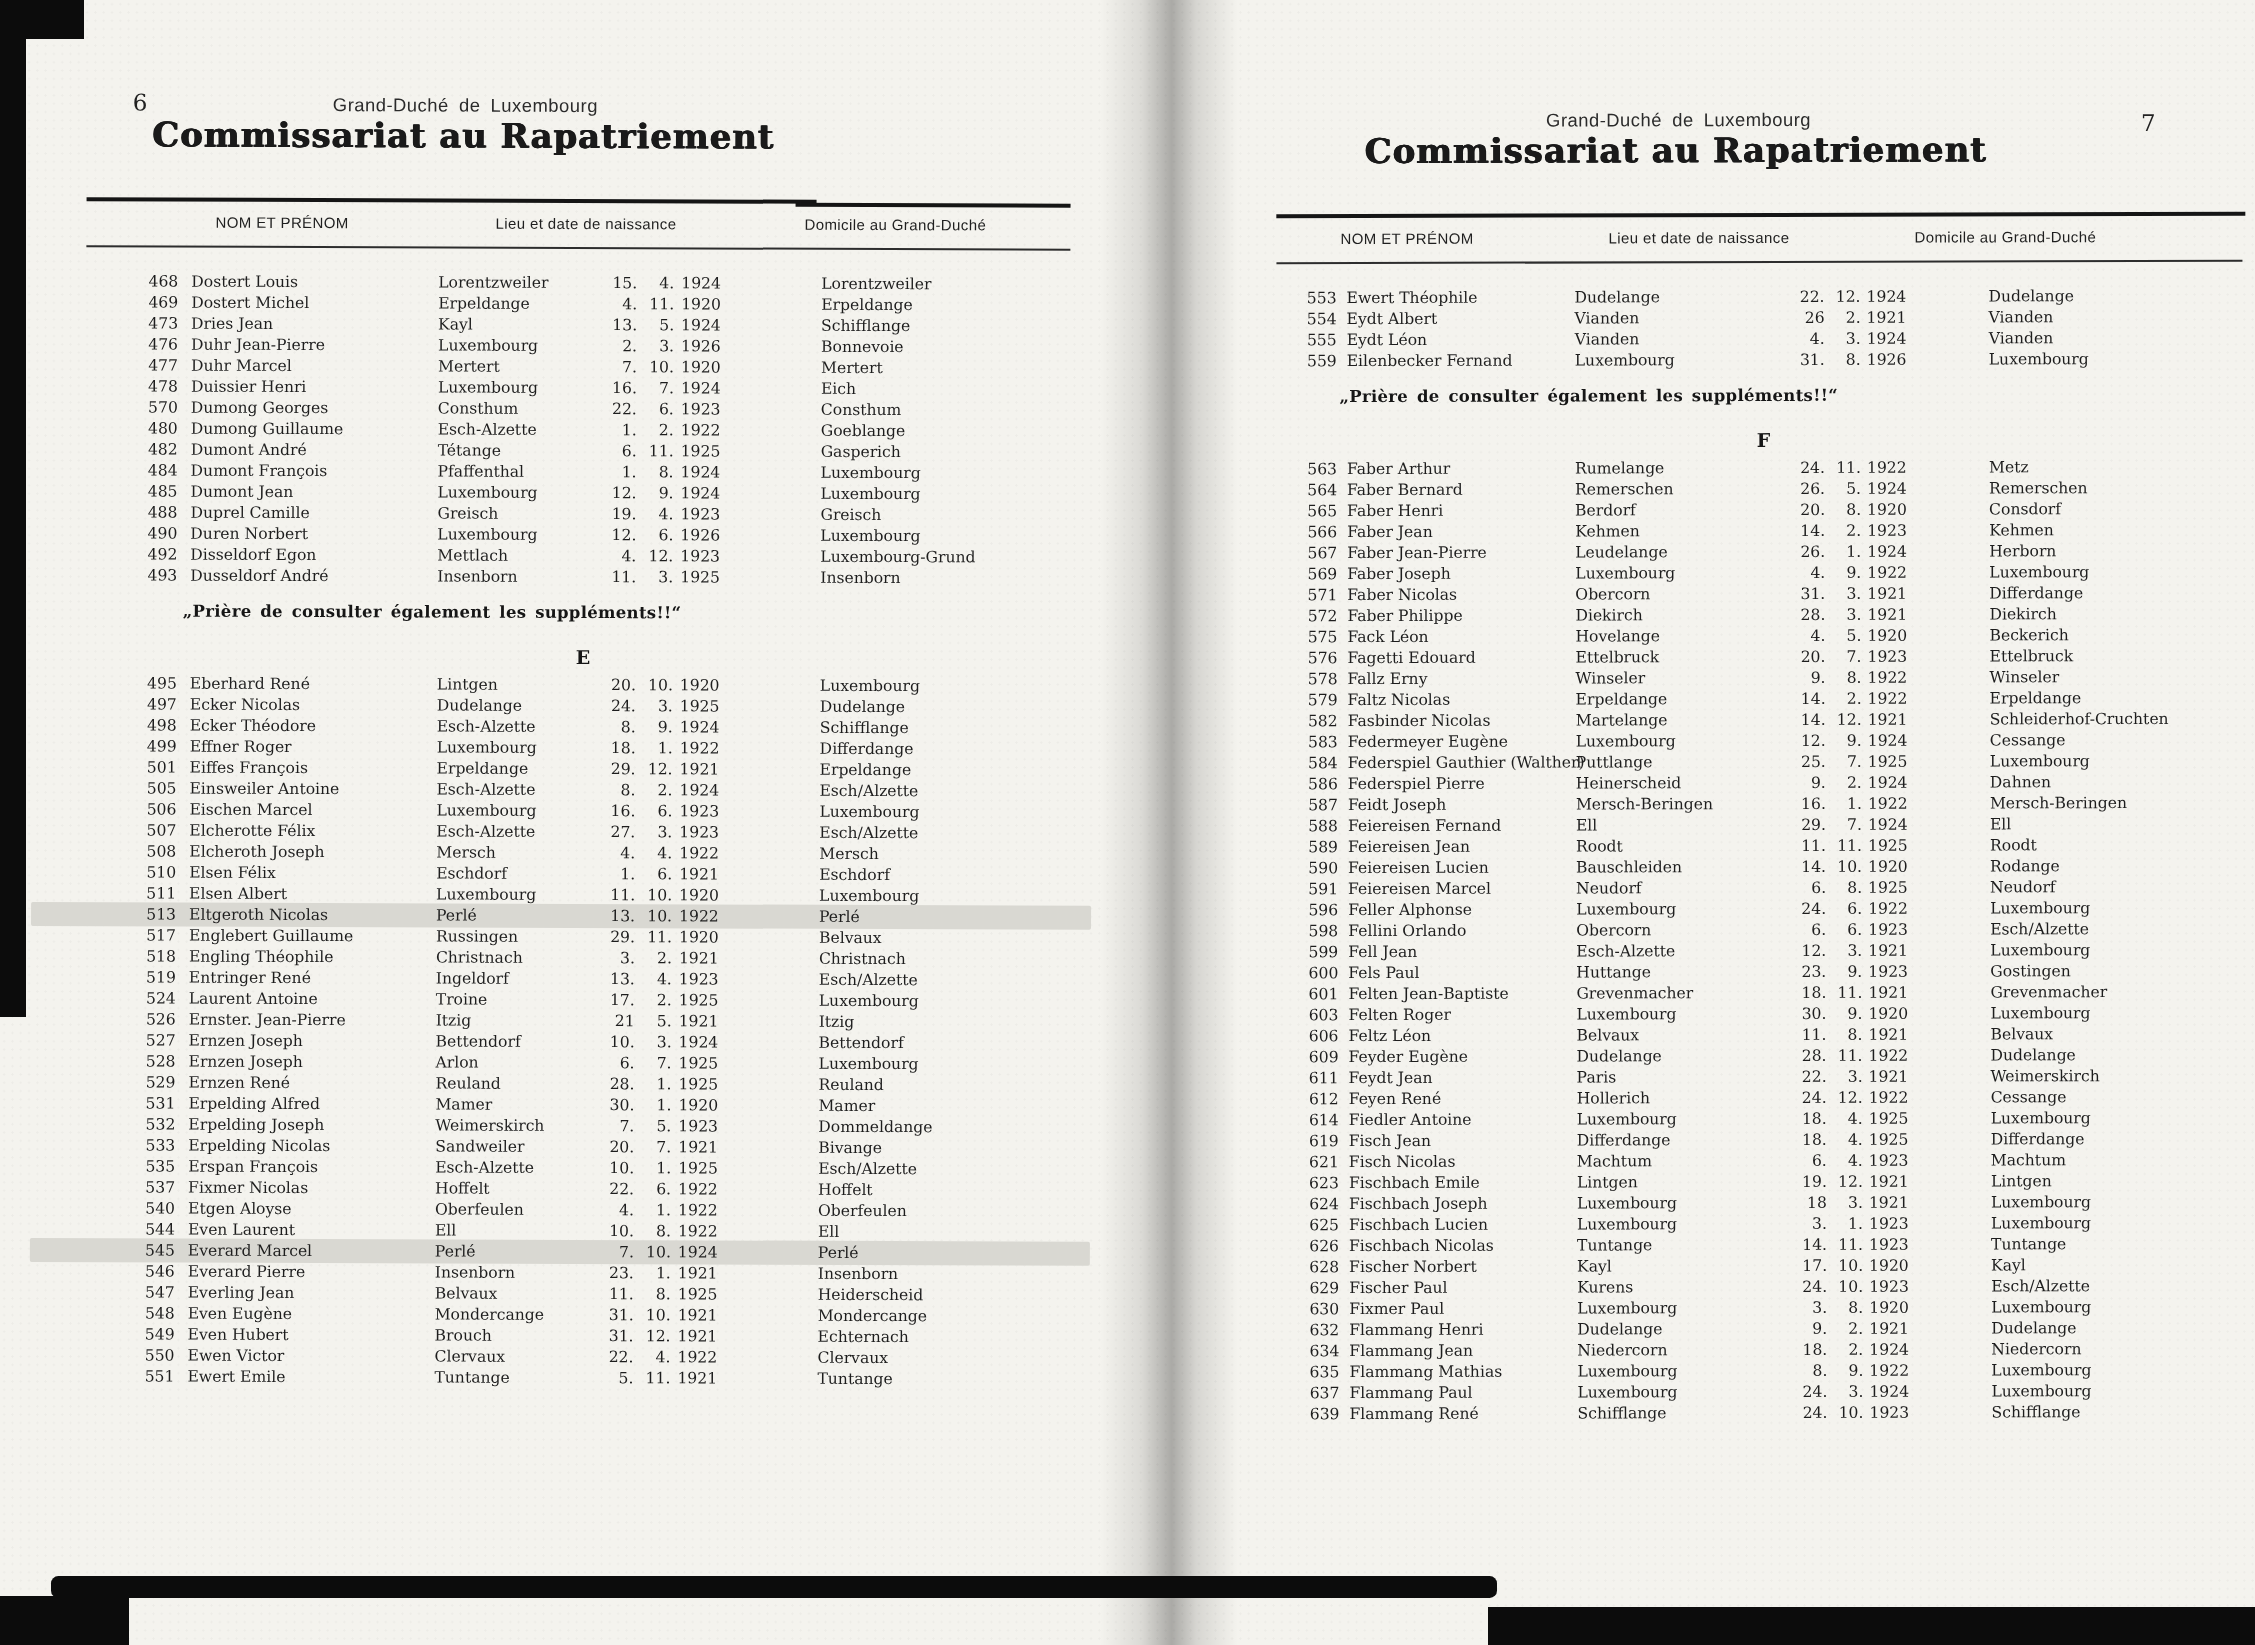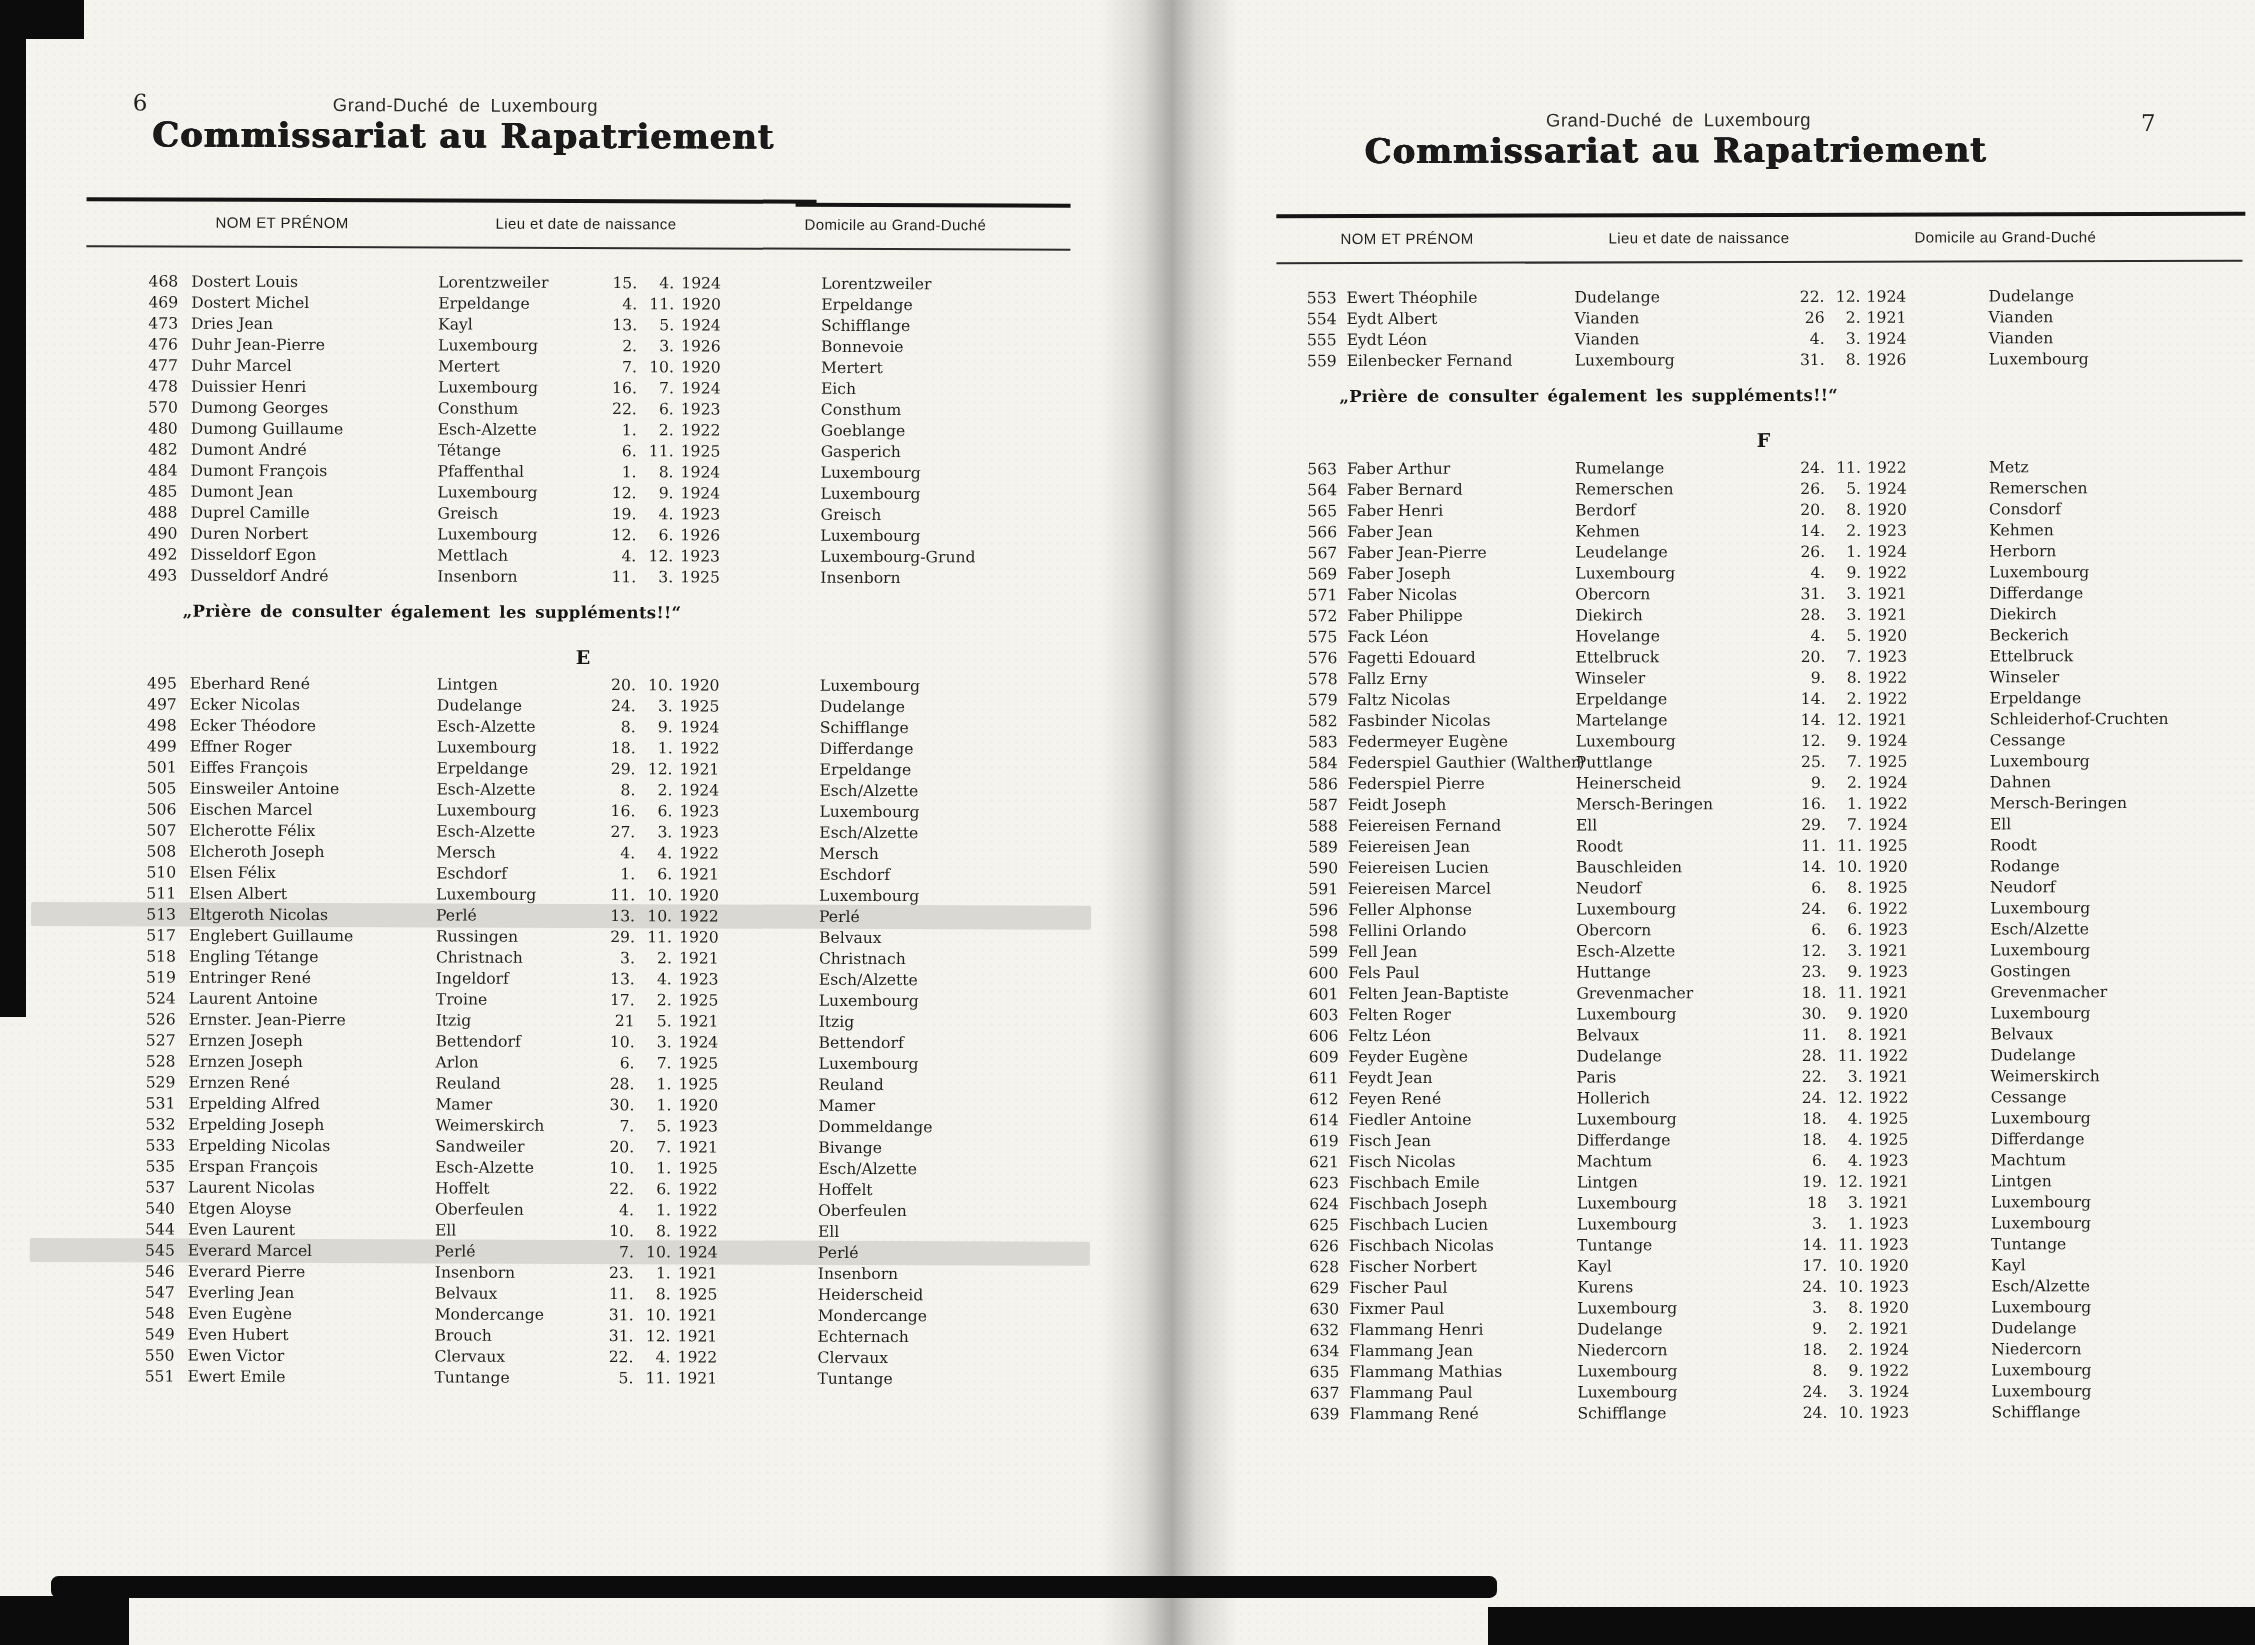--- a/index.html
+++ b/index.html
@@ -351,21 +351,21 @@
         <span class="cell c-num">517</span>
         <span class="cell c-name">Englebert Guillaume</span>
         <span class="cell c-birth">Russingen</span>
         <span class="cell c-day">29.</span>
         <span class="cell c-mon">11.</span>
         <span class="cell c-year">1920</span>
         <span class="cell c-dom">Belvaux</span>
       </div>
       <div class="row">
         <span class="cell c-num">518</span>
-        <span class="cell c-name">Engling Tétange</span>
+        <span class="cell c-name">Engling Théophile</span>
         <span class="cell c-birth">Christnach</span>
         <span class="cell c-day">3.</span>
         <span class="cell c-mon">2.</span>
         <span class="cell c-year">1921</span>
         <span class="cell c-dom">Christnach</span>
       </div>
       <div class="row">
         <span class="cell c-num">519</span>
         <span class="cell c-name">Entringer René</span>
         <span class="cell c-birth">Ingeldorf</span>
@@ -450,21 +450,21 @@
         <span class="cell c-num">535</span>
         <span class="cell c-name">Erspan François</span>
         <span class="cell c-birth">Esch-Alzette</span>
         <span class="cell c-day">10.</span>
         <span class="cell c-mon">1.</span>
         <span class="cell c-year">1925</span>
         <span class="cell c-dom">Esch/Alzette</span>
       </div>
       <div class="row">
         <span class="cell c-num">537</span>
-        <span class="cell c-name">Laurent Nicolas</span>
+        <span class="cell c-name">Fixmer Nicolas</span>
         <span class="cell c-birth">Hoffelt</span>
         <span class="cell c-day">22.</span>
         <span class="cell c-mon">6.</span>
         <span class="cell c-year">1922</span>
         <span class="cell c-dom">Hoffelt</span>
       </div>
       <div class="row">
         <span class="cell c-num">540</span>
         <span class="cell c-name">Etgen Aloyse</span>
         <span class="cell c-birth">Oberfeulen</span>

